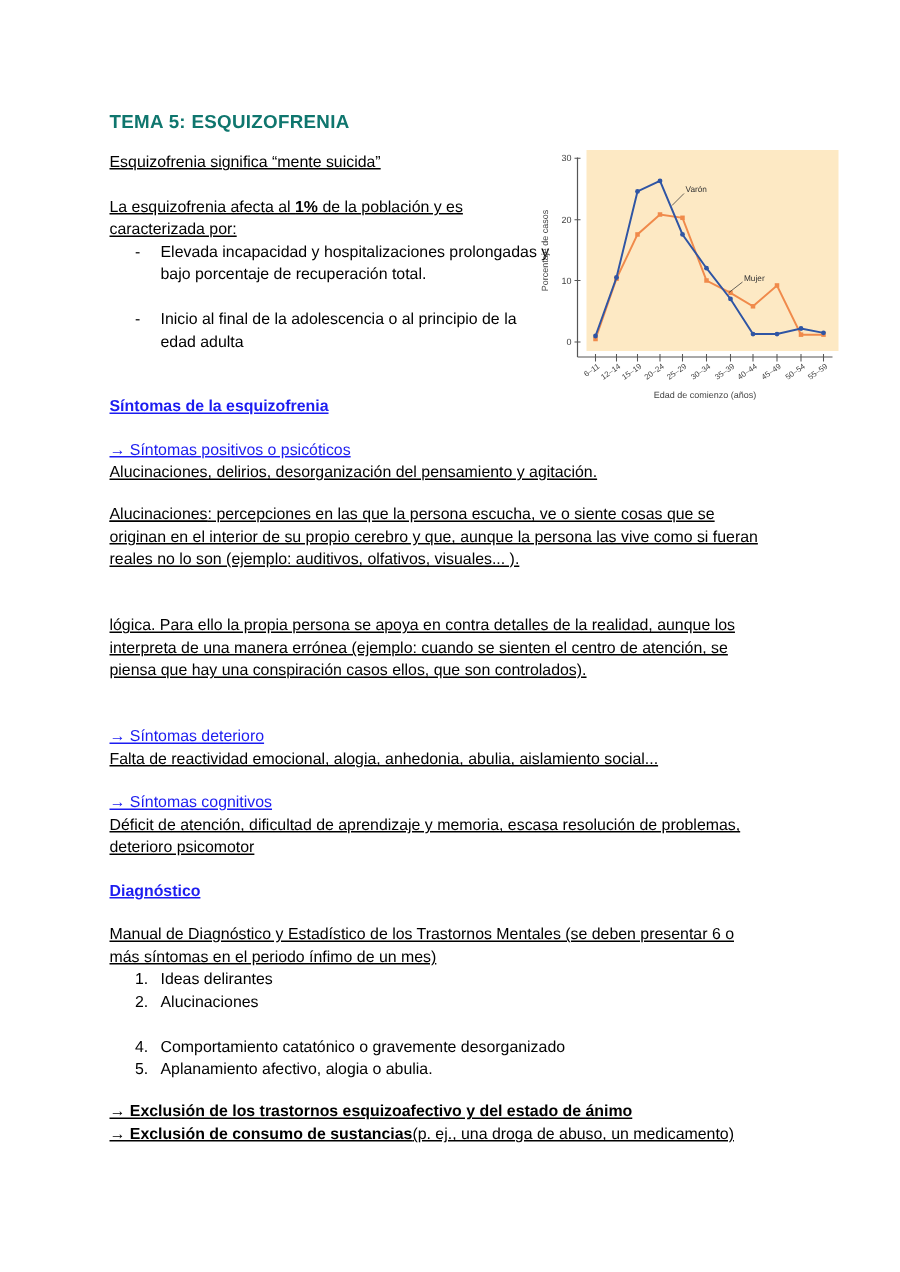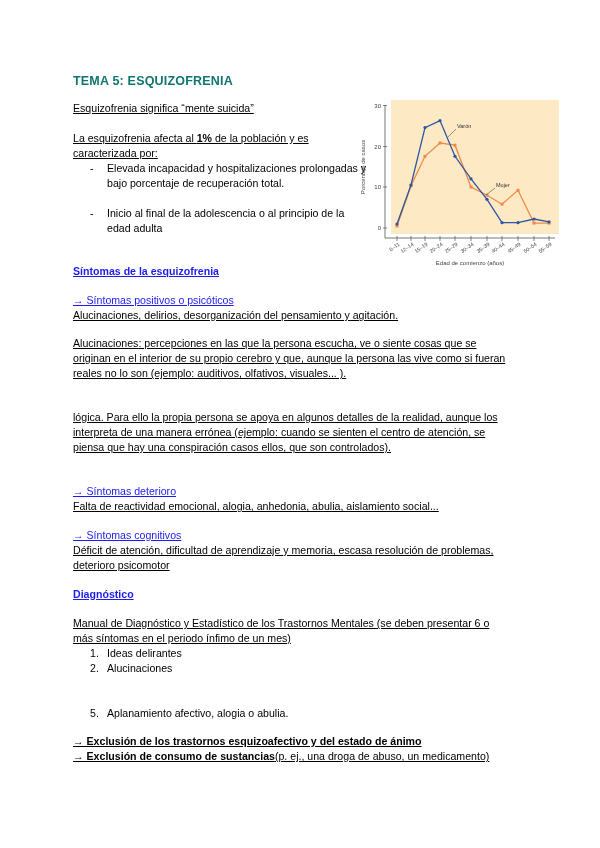--- a/index.html
+++ b/index.html
@@ -127,36 +127,37 @@
 
   <div class="txt hd" style="top:264px">Síntomas de la esquizofrenia</div>
 
   <div class="txt blue" style="top:293px">→ Síntomas positivos o psicóticos</div>
   <div class="txt" style="top:308px">Alucinaciones, delirios, desorganización del pensamiento y agitación.</div>
 
   <div class="txt" style="top:336px"><span class="u">Alucinaciones</span><span>: percepciones en las que la persona escucha, ve o siente cosas que se</span></div>
   <div class="txt" style="top:366px">reales no lo son (ejemplo: auditivos, olfativos, visuales... ).</div>
   <div class="txt" style="top:351px">originan en el interior de su propio cerebro y que, aunque la persona las vive como si fueran</div>
 
-  <div class="txt" style="top:410px">lógica. Para ello la propia persona se apoya en algunos detalles de la realidad, aunque los</div>
+  <div class="txt" style="top:410px">lógica. Para ello la propia persona se apoya en contra detalles de la realidad, aunque los</div>
   <div class="txt" style="top:425px">interpreta de una manera errónea (ejemplo: cuando se sienten el centro de atención, se</div>
   <div class="txt" style="top:440px">piensa que hay una conspiración casos ellos, que son controlados).</div>
 
   <div class="txt blue" style="top:484px">→ Síntomas deterioro</div>
   <div class="txt" style="top:499px">Falta de reactividad emocional, alogia, anhedonia, abulia, aislamiento social...</div>
 
   <div class="txt blue" style="top:528px">→ Síntomas cognitivos</div>
   <div class="txt" style="top:543px">Déficit de atención, dificultad de aprendizaje y memoria, escasa resolución de problemas,</div>
   <div class="txt" style="top:558px">deterioro psicomotor</div>
 
   <div class="txt hd" style="top:587px">Diagnóstico</div>
 
   <div class="txt" style="top:616px">Manual de Diagnóstico y Estadístico de los Trastornos Mentales (se deben presentar 6 o</div>
   <div class="txt" style="top:631px">más síntomas en el periodo ínfimo de un mes)</div>
 
   <div class="num-item" style="top:646px"><span class="n">1.</span><span>Ideas delirantes</span></div>
   <div class="num-item" style="top:661px"><span class="n">2.</span><span>Alucinaciones</span></div>
+  <div class="num-item" style="top:691px"><span class="n">4.</span><span>Comportamiento catatónico o gravemente desorganizado</span></div>
   <div class="num-item" style="top:706px"><span class="n">5.</span><span>Aplanamiento afectivo, alogia o abulia.</span></div>
 
   <div class="txt" style="top:749px"><span class="b">→ Exclusión de consumo de sustancias</span><span>(p. ej., una droga de abuso, un medicamento)</span></div>
   <div class="txt b" style="top:734px">→ Exclusión de los trastornos esquizoafectivo y del estado de ánimo</div>
 
 </div>
 
 </body></html>

